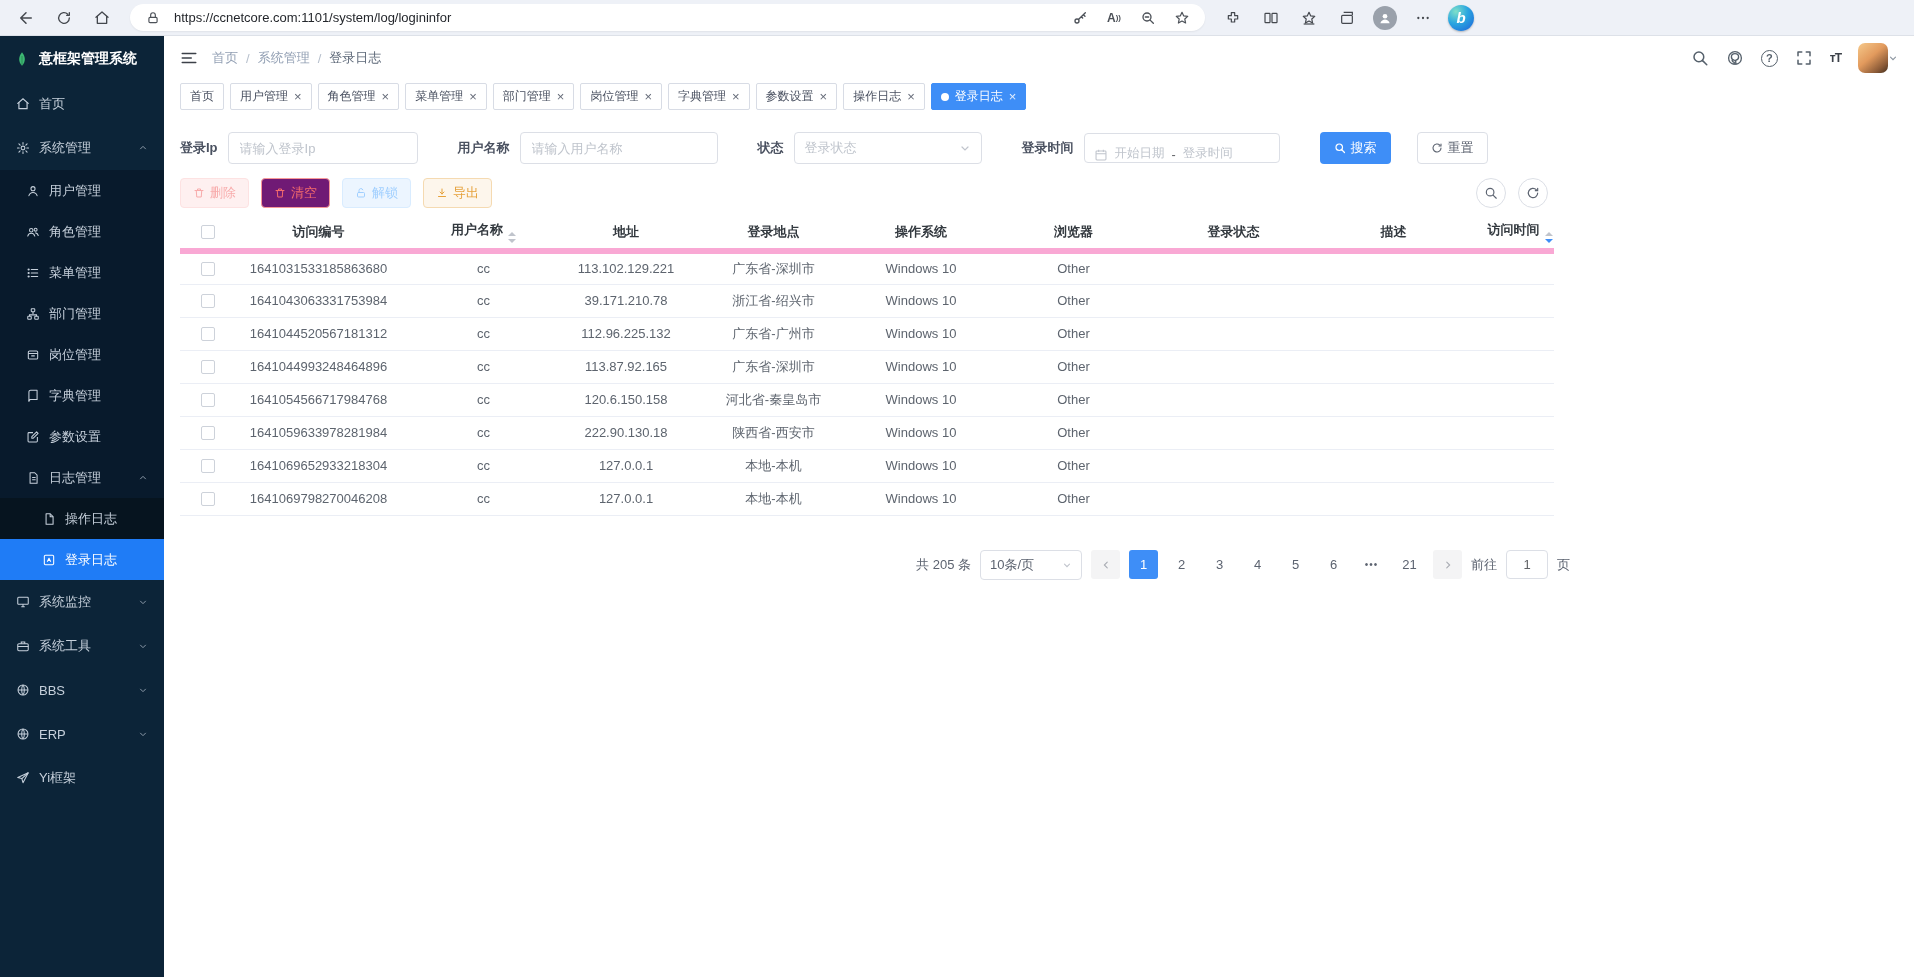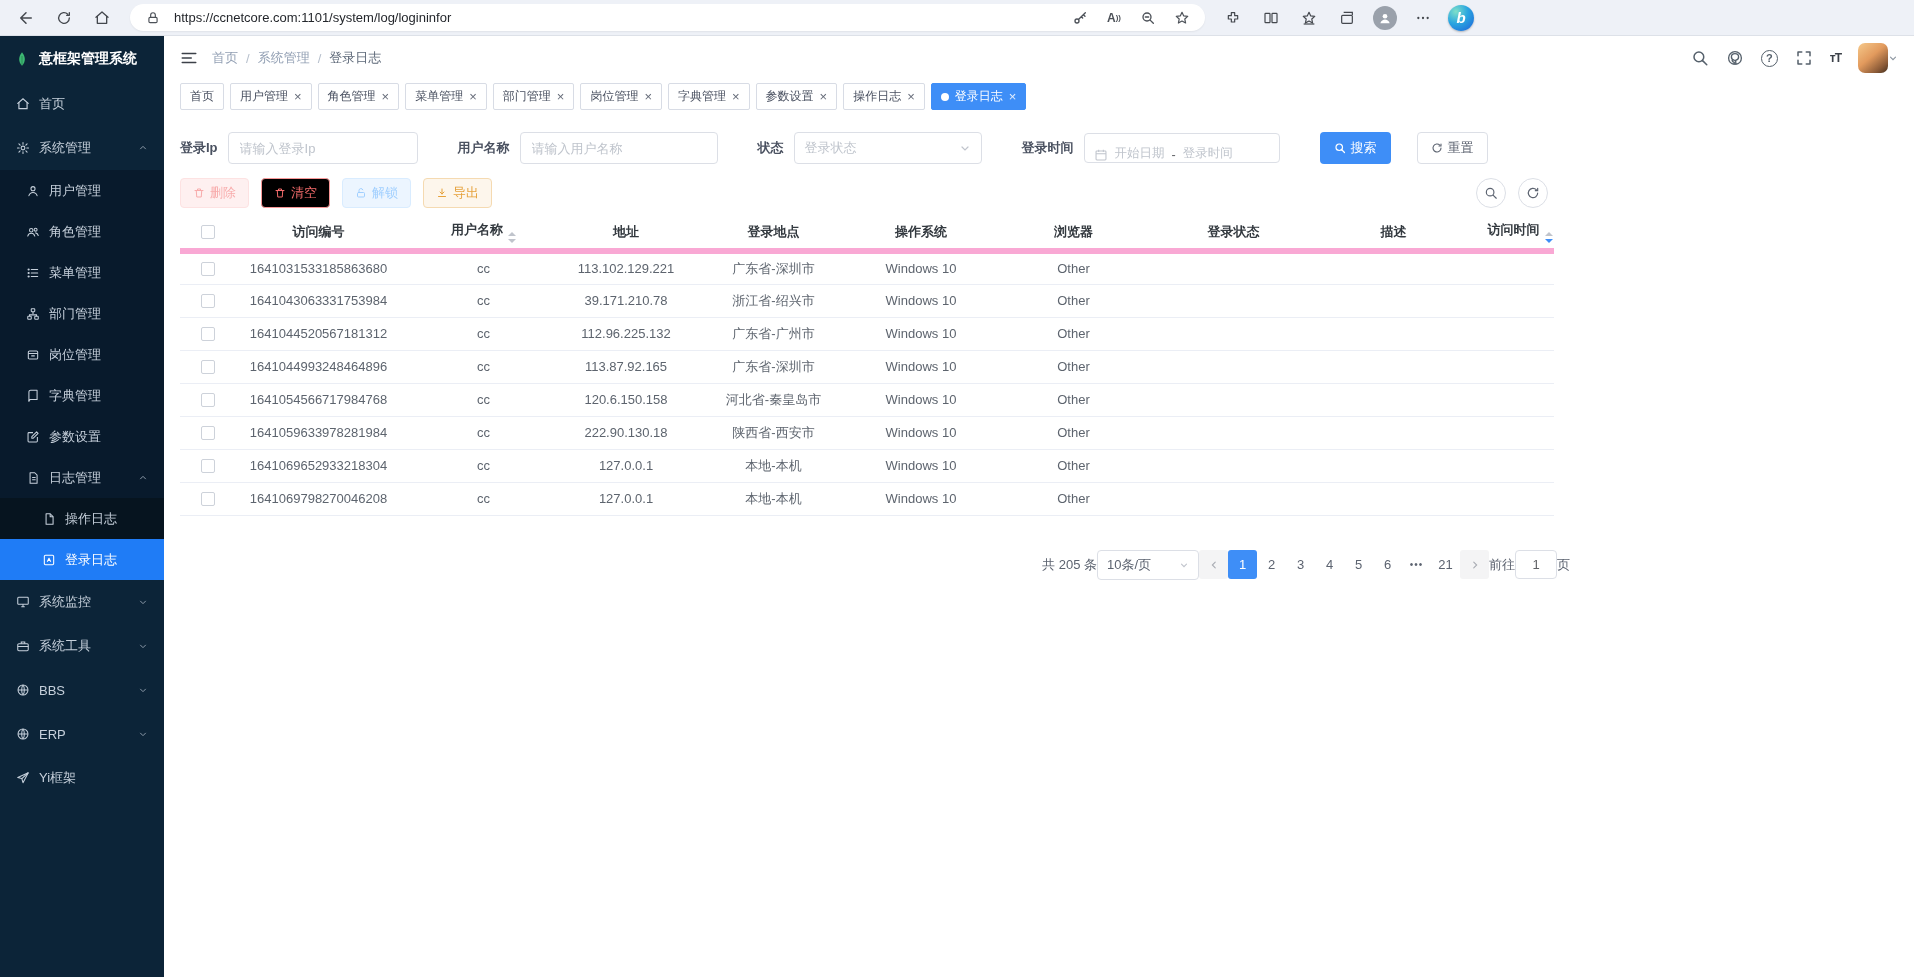--- a/index.html
+++ b/index.html
@@ -68,40 +68,40 @@
   .daterange{width:196px;height:30px;border:1px solid #dcdfe6;border-radius:4px;display:flex;align-items:flex-end;padding:0 9px;gap:7px;background:#fff;color:#bfc4cc;font-size:12.5px}
   .daterange .dsep{color:#606266}
   .btn32{height:32px;border-radius:4px;padding:0 13px;display:flex;align-items:center;gap:5px;font-size:13px;border:1px solid transparent}
   .btn-search{background:#3e8ef7;color:#fff}
   .btn-reset{background:#fff;border-color:#dcdfe6;color:#5c6370}
 
   
   .toolbar{display:flex;align-items:center;gap:12px;padding:10px 16px 8px}
   .btn30{height:30px;border-radius:4px;padding:12px 12px;display:flex;align-items:center;gap:5px;font-size:13px;border:1px solid}
   .btn-del{background:#fef0f0;border-color:#fde2e2;color:#f8abab;cursor:not-allowed}
-  .btn-clear{background:#000000;border-color:#f89898;color:#f56c6c}
+  .btn-clear{background:#701a75;border-color:#f89898;color:#f56c6c}
   .btn-unlock{background:#ecf5ff;border-color:#d9ecff;color:#a0cfff;cursor:not-allowed}
   .btn-export{background:#fdf6ec;border-color:#f5dab1;color:#e6a23c}
   .tool-right{margin-left:auto;display:flex;align-items:center;gap:12px;padding-right:350px}
   .circle-btn{width:30px;height:30px;border:1px solid #dcdfe6;border-radius:50%;display:flex;align-items:center;justify-content:center;color:#5c6370;background:#fff}
 
   
   .table-wrap{padding:0 16px}
   table{border-collapse:collapse;table-layout:fixed;width:1374px;font-size:13px}
   th{font-weight:bold;color:#33393f;height:35px;border-bottom:6px solid #f9a8d4;text-align:center;white-space:nowrap}
   td{color:#5d646e;height:33px;border-bottom:1px solid #ebeef5;text-align:center;white-space:nowrap;overflow:hidden}
   .checkbox{width:14px;height:14px;border:1px solid #cdd2da;border-radius:2px;margin:0 auto;background:#fff;cursor:pointer}
   .sort{display:inline-flex;flex-direction:column;margin-left:5px;vertical-align:-2px}
   .sort i{width:0;height:0;border:4px solid transparent;display:block}
   .sort .up{border-bottom-color:#c0c4cc;border-top-width:0;margin-bottom:3px}
   .sort .down{border-top-color:#c0c4cc;border-bottom-width:0}
   .sort.desc .down{border-top-color:#3e8ef7}
 
   
-  .pager{width:1390px;margin:34px 0 0 16px;display:flex;align-items:center;justify-content:flex-end;font-size:13px;color:#5c6370}
+  .pager{width:1390px;margin:34px 0 0 16px;display:flex;align-items:center;justify-content:flex-end;gap:9px;font-size:13px;color:#5c6370}
   .psize{width:102px;height:30px;border:1px solid #dcdfe6;border-radius:4px;display:flex;align-items:center;padding:0 9px;gap:6px;color:#5c6370;background:#fff}
   .psize .ph{flex:1}
   .pbtn{min-width:29px;height:29px;display:flex;align-items:center;justify-content:center;border-radius:3px;color:#5c6370;font-size:13px}
   .pnav{background:#f4f4f5;color:#a8abb2}
   .pbtn.active{background:#3e8ef7;color:#fff}
   .pmore{letter-spacing:1px;color:#5c6370;font-size:10px}
   .goto-input{width:42px;height:29px;border:1px solid #dcdfe6;border-radius:4px;text-align:center;font-size:13px;color:#606266;outline:none}
 </style>
 </head>
 <body>

